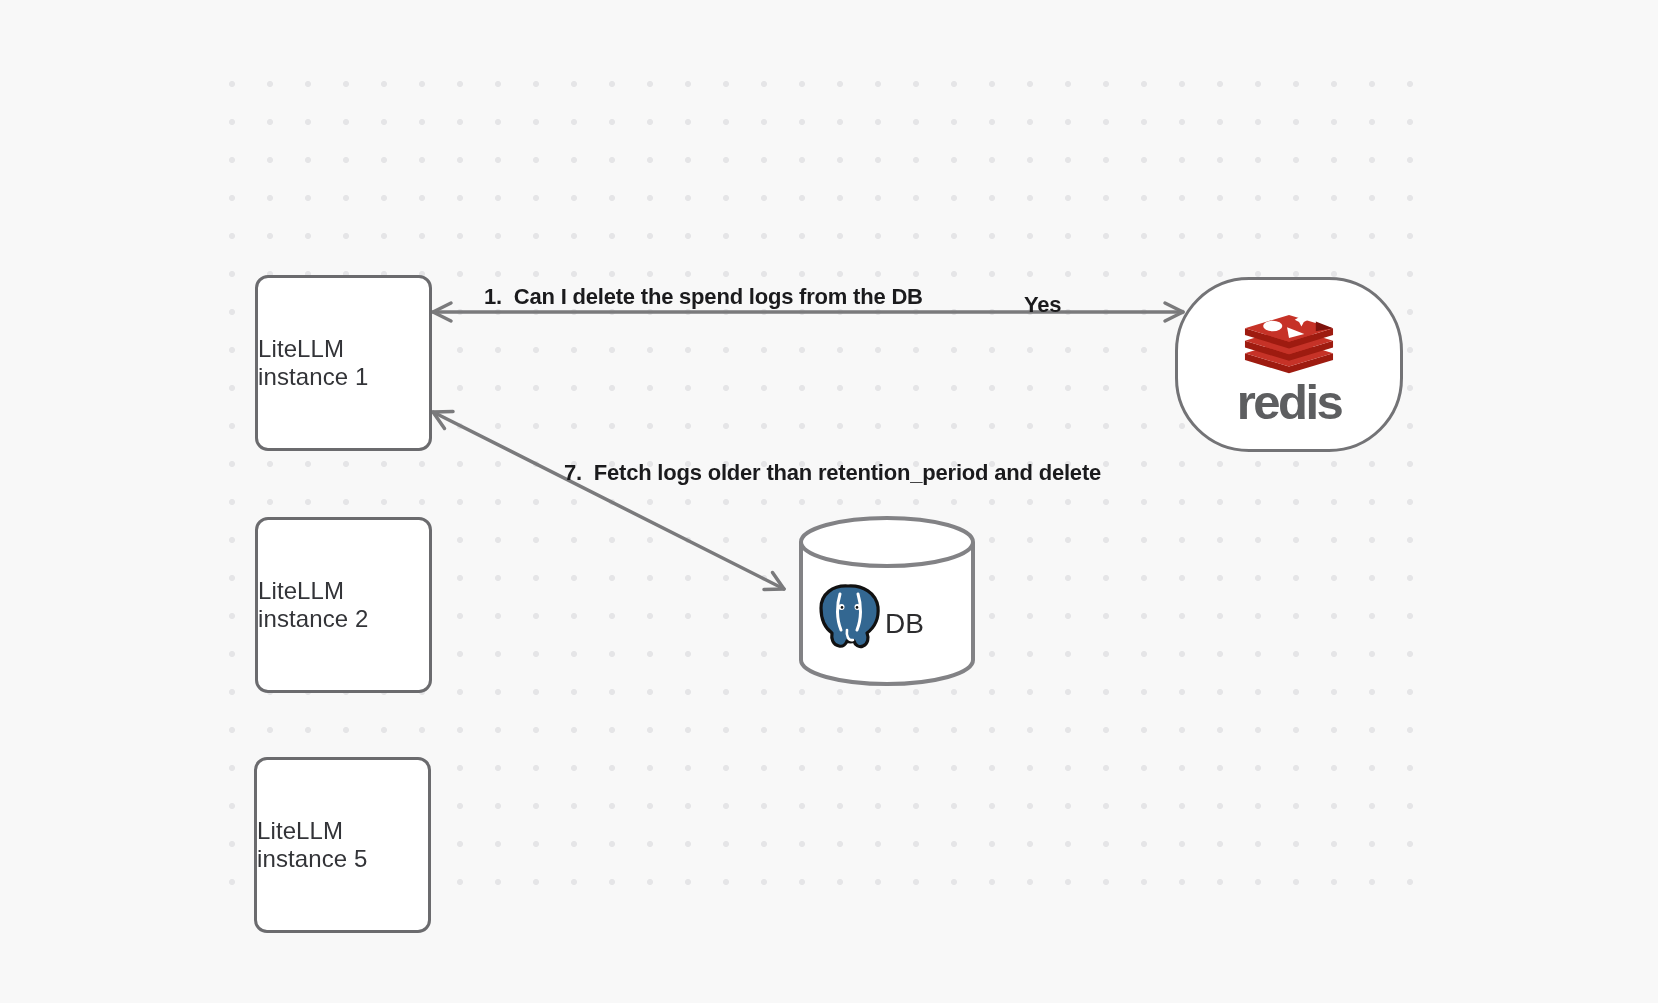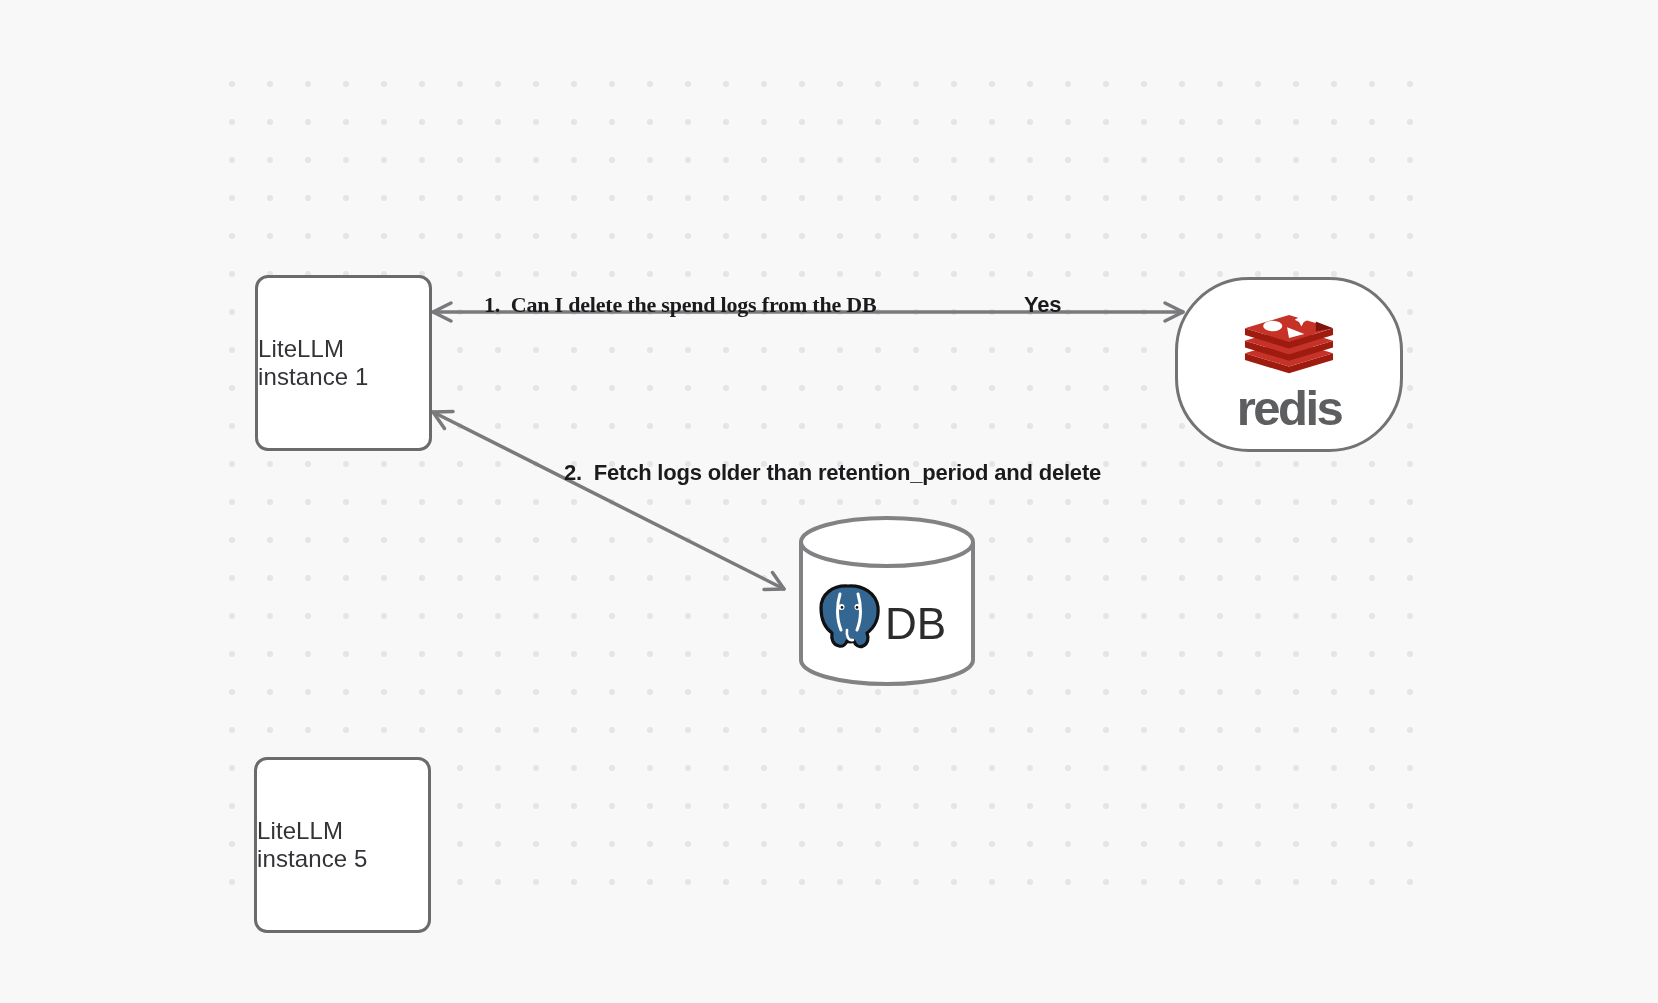--- a/index.html
+++ b/index.html
@@ -27,34 +27,34 @@
   .node-box .lbl{font-size:24px;color:#333438;letter-spacing:.1px;}
   .redis-node{
     position:absolute;left:1175px;top:277px;width:228px;height:175px;
     background:#ffffff;border:3.5px solid #737376;border-radius:74px;
     box-sizing:border-box;z-index:2;
     display:flex;flex-direction:column;align-items:center;justify-content:flex-start;
     padding-top:33px;
   }
   .redis-word{
     font-size:49px;font-weight:700;color:#5d5e60;letter-spacing:-2.5px;
-    line-height:40px;margin-top:8px;
+    line-height:40px;margin-top:2px;
   }
   .db-node{position:absolute;left:797px;top:514px;width:180px;height:174px;z-index:2;}
   .db-node svg.cyl{position:absolute;left:0;top:0;}
   .db-elephant{position:absolute;left:16px;top:67px;}
   .db-text{
     position:absolute;left:88px;top:88px;line-height:44px;
-    font-size:44px;font-weight:400;color:#2c2c2e;letter-spacing:0px;
+    font-size:28px;font-weight:400;color:#2c2c2e;letter-spacing:0px;
   }
   .edge-label{
     position:absolute;z-index:3;white-space:pre;
     font-size:22px;font-weight:700;color:#1b1b1d;letter-spacing:-0.2px;line-height:22px;
   }
-  .lab1{left:484px;top:294px;font-family:Liberation Serif, serif;}
+  .lab1{left:484px;top:286px;}
   .lab-yes{left:1024px;top:294px;}
   .lab2{left:564px;top:462px;}
 </style>
 </head>
 <body>
 
 <div class="stage">
 
   <div class="dots"></div>
 
@@ -68,20 +68,23 @@
       <path d="M433 412 L784 589"></path>
       <path d="M453 411.5 L433 412 L444.5 428.5"></path>
       <path d="M764 589.5 L784 589 L772.5 572.5"></path>
     </g>
   </svg>
 
   <div class="node-box" style="left:255px;top:275px;">
     <span class="lbl">LiteLLM instance 1</span>
   </div>
 
+  <div class="node-box" style="left:255px;top:517px;">
+    <span class="lbl">LiteLLM instance 2</span>
+  </div>
 
   <div class="node-box" style="left:254px;top:757px;">
     <span class="lbl">LiteLLM instance 5</span>
   </div>
 
   <div class="redis-node">
     <svg width="96" height="67" viewBox="0 0 100 70">
 
       <g transform="translate(0,26)">
         <path d="M4 16 L4 23 L50 37 L96 23 L96 16 L50 30 Z" fill="#9E1B10"></path>
@@ -118,15 +121,15 @@
       <circle cx="28.5" cy="26" r="3" fill="#ffffff"></circle>
       <circle cx="29" cy="26.4" r="1.3" fill="#111111"></circle>
       <circle cx="44.5" cy="26" r="3" fill="#ffffff"></circle>
       <circle cx="44" cy="26.4" r="1.3" fill="#111111"></circle>
     </svg>
     <div class="db-text">DB</div>
   </div>
 
   <div class="edge-label lab1">1.  Can I delete the spend logs from the DB</div>
   <div class="edge-label lab-yes">Yes</div>
-  <div class="edge-label lab2">2.  Fetch logs older than retention_period and delete</div>
+  <div class="edge-label lab2">7.  Fetch logs older than retention_period and delete</div>
 
 </div>
 
 </body></html>

